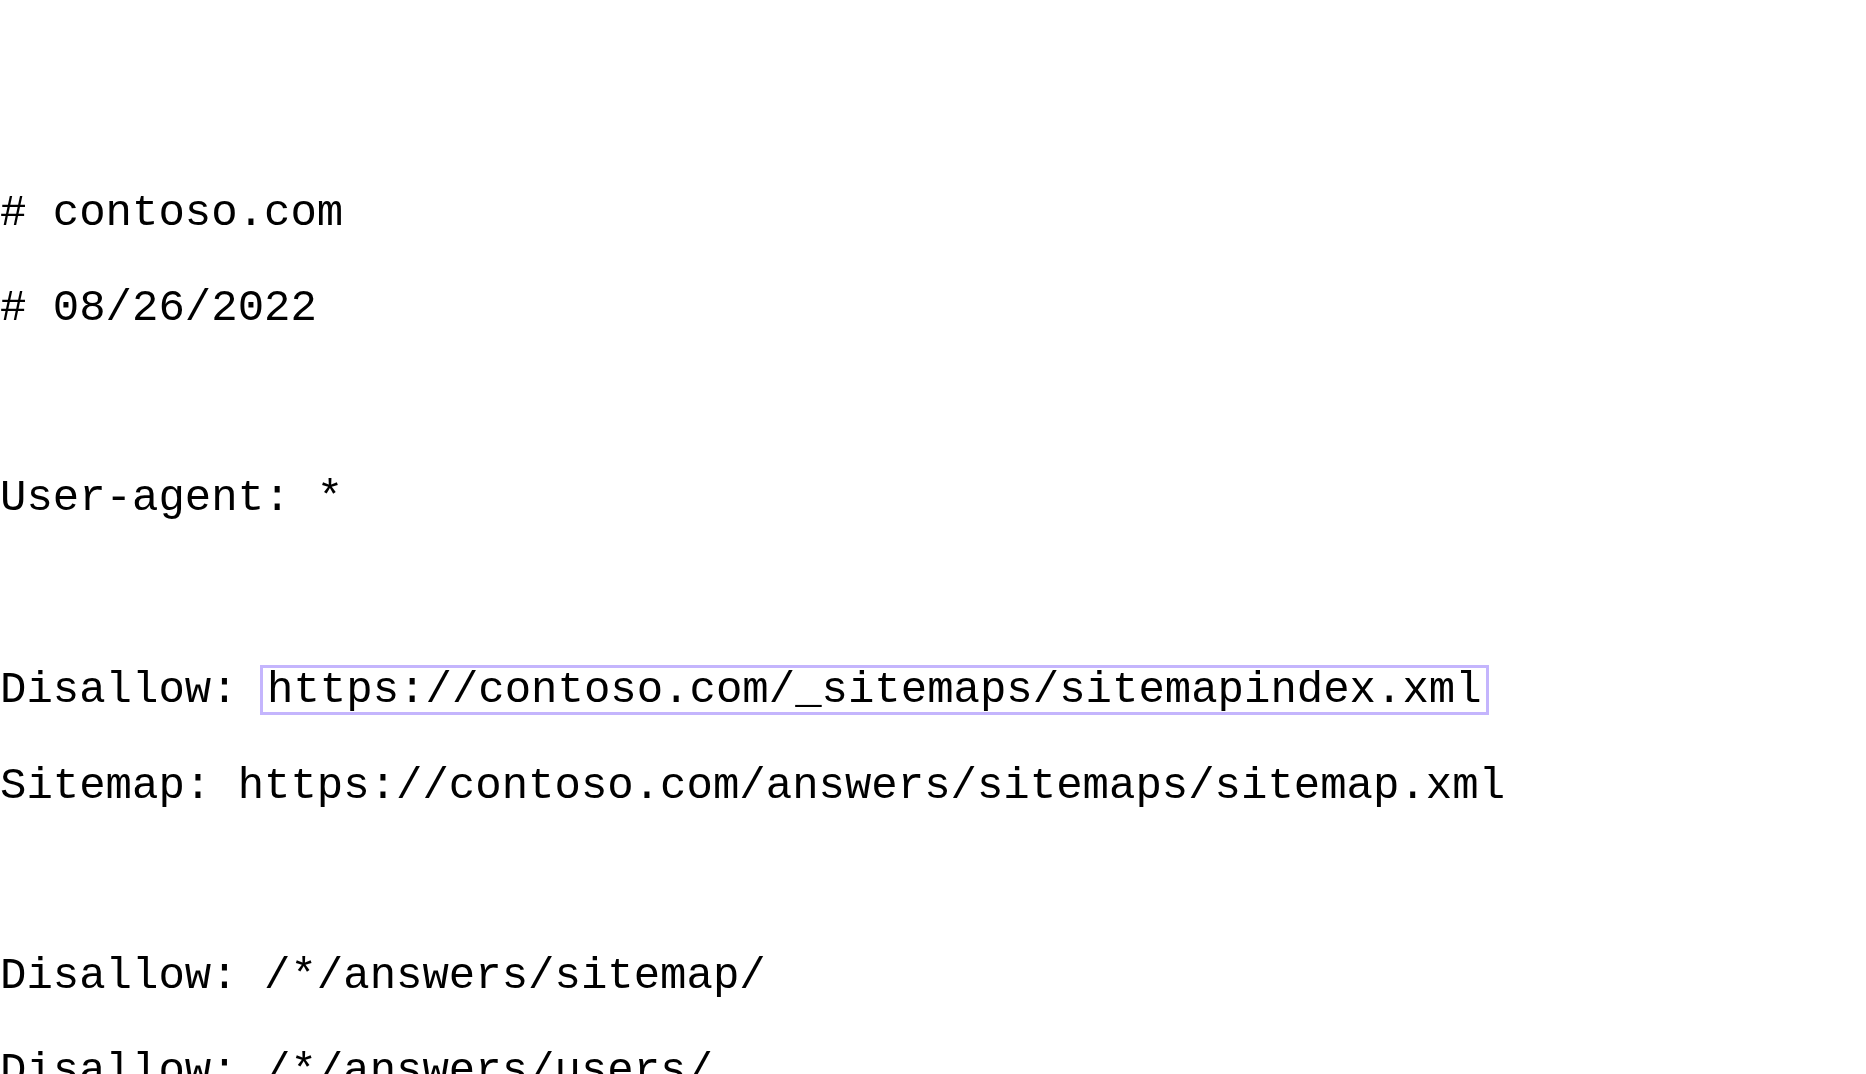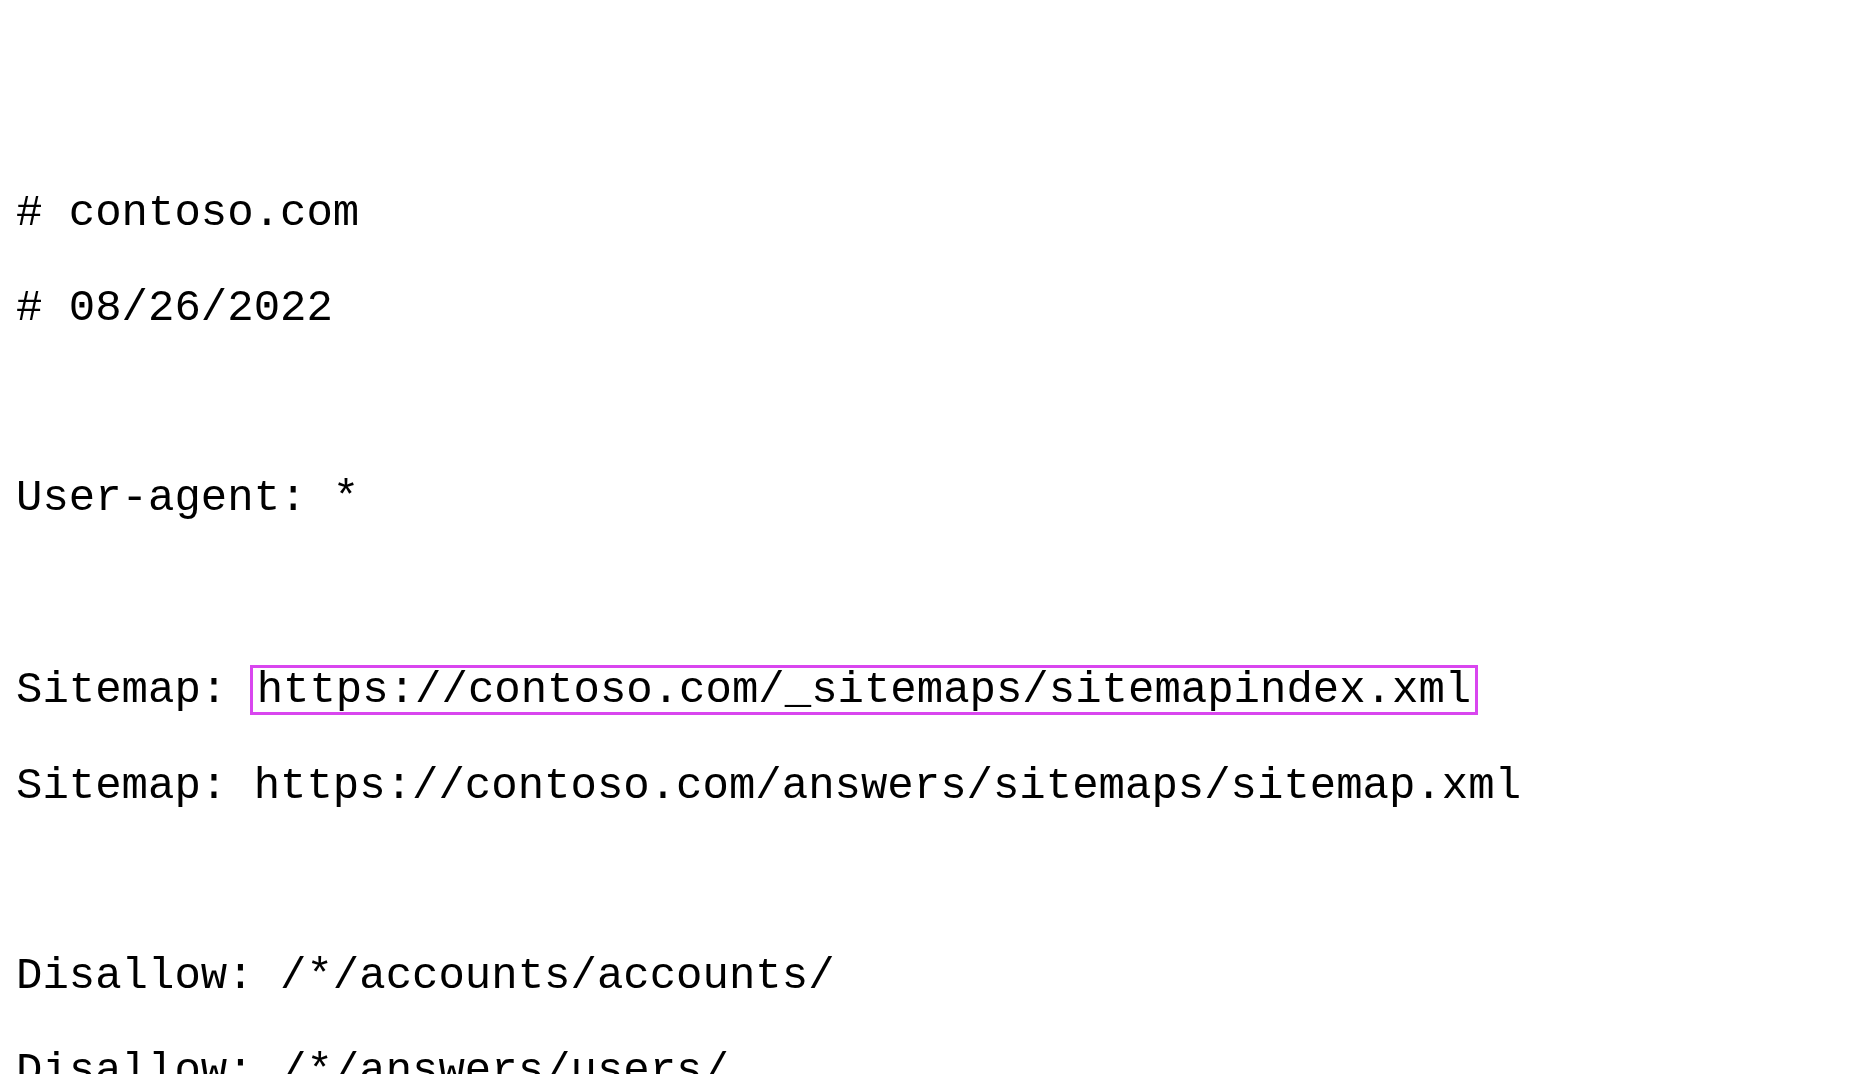--- a/index.html
+++ b/index.html
@@ -11,49 +11,48 @@
       font-family: Consolas, "Courier New", monospace;
       font-size: 44px;
       line-height: 1.08;
       background: #ffffff;
       color: #000000;
       padding: 0;
       white-space: pre;
     }
     .line {
       display: block;
-      margin-left: 16px;
     }
     .blank-line {
       display: block;
       height: 1.08em;
     }
     .highlight {
-      border: 3px solid #d946ef;
+      border: 3px solid #c4b5fd;
       display: inline-block;
       padding: 0 4px;
       margin-left: -4px;
       margin-right: -4px;
       line-height: 1;
     }
   </style>
 </head>
 <body>
 
 
 
 <span class="line"># contoso.com</span>
 <span class="line"># 08/26/2022</span>
 <span class="blank-line"></span>
 <span class="line">User-agent: *</span>
 <span class="blank-line"></span>
-<span class="line"><span>Sitemap: </span><span class="highlight">https://contoso.com/_sitemaps/sitemapindex.xml</span></span>
+<span class="line"><span>Disallow: </span><span class="highlight">https://contoso.com/_sitemaps/sitemapindex.xml</span></span>
 <span class="line">Sitemap: https://contoso.com/answers/sitemaps/sitemap.xml</span>
 <span class="blank-line"></span>
-<span class="line">Disallow: /*/accounts/accounts/</span>
+<span class="line">Disallow: /*/answers/sitemap/</span>
 <span class="line">Disallow: /*/answers/users/</span>
 
 
 
 
 
 
 
 
 

